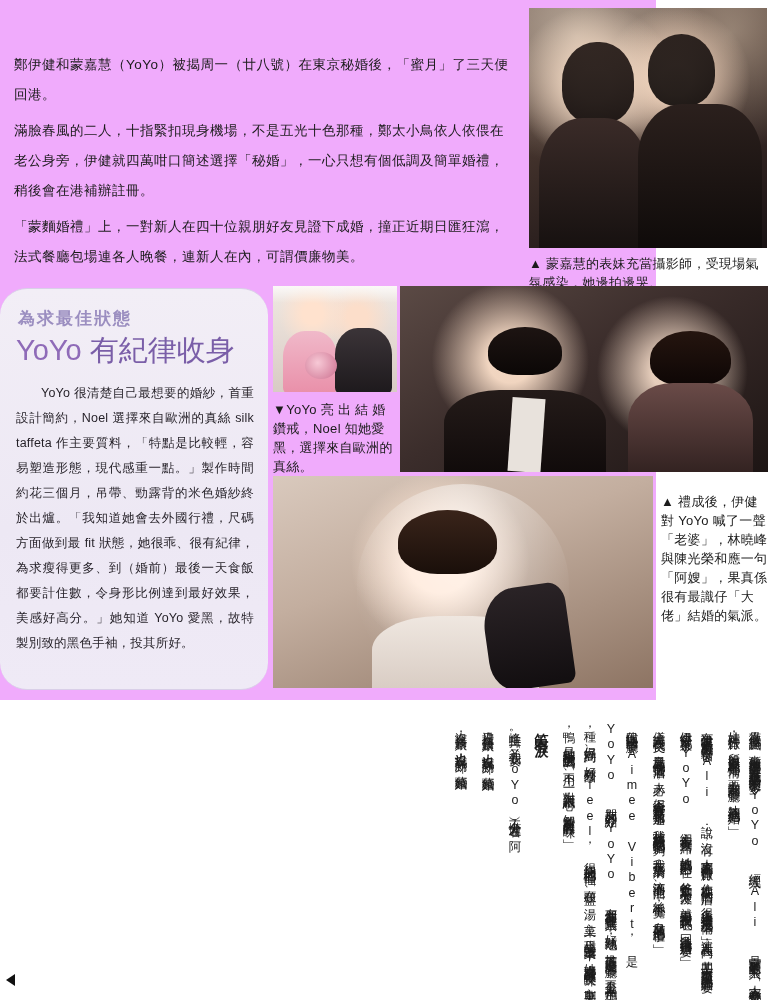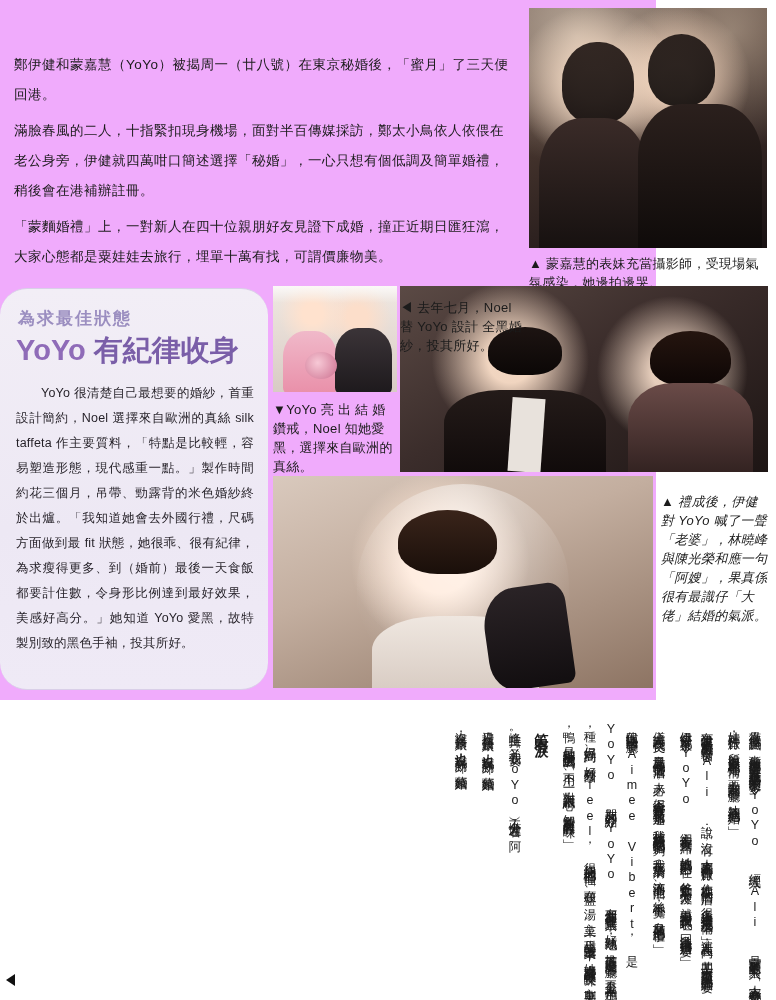--- a/index.html
+++ b/index.html
@@ -198,21 +198,20 @@
   }
   #caption-ring {
     left: 273px;
     top: 400px;
     width: 124px;
   }
   #caption-after-ceremony {
     left: 661px;
     top: 492px;
     width: 108px;
-    font-style: italic;
   }
 
   
   #photo-bride {
     left: 273px;
     top: 476px;
     width: 380px;
     height: 212px;
   }
   #photo-bride .ph-inner {
@@ -265,21 +264,21 @@
     font-size: 17px;
     letter-spacing: 2px;
     color: #9b8ec0;
     font-weight: bold;
   }
   .feature .headline {
     position: absolute;
     left: 16px;
     top: 44px;
     font-size: 29px;
-    font-weight: bold;
+    font-weight: normal;
     color: #7a5ea8;
     letter-spacing: 0px;
     line-height: 34px;
     white-space: nowrap;
   }
   .feature .headline .yo {
     color: #8f6bb8;
   }
   .feature .body {
     position: absolute;
@@ -339,22 +338,22 @@
     border-right: 9px solid #111111;
   }
 </style>
 </head>
 <body>
 
 <div class="page">
 
   <div class="lead">
     <p>鄭伊健和蒙嘉慧（YoYo）被揭周一（廿八號）在東京秘婚後，「蜜月」了三天便回港。</p>
-    <p>滿臉春風的二人，十指緊扣現身機場，面對半百傳媒採訪，鄭太小鳥依人依偎在老公身旁，伊健就四萬咁口簡述選擇「秘婚」，一心只想有個低調及簡單婚禮，稍後會在港補辦註冊。</p>
-    <p>「蒙麵婚禮」上，一對新人在四十位親朋好友見證下成婚，撞正近期日匯狂瀉，大家心態都是粟娃娃去旅行，埋單十萬有找，可謂價廉物美。</p>
+    <p>滿臉春風的二人，十指緊扣現身機場，不是五光十色那種，鄭太小鳥依人依偎在老公身旁，伊健就四萬咁口簡述選擇「秘婚」，一心只想有個低調及簡單婚禮，稍後會在港補辦註冊。</p>
+    <p>「蒙麵婚禮」上，一對新人在四十位親朋好友見證下成婚，撞正近期日匯狂瀉，法式餐廳包場連各人晚餐，連新人在內，可謂價廉物美。</p>
   </div>
 
   <div class="photo" id="photo-couple-airport">
     <div class="ph-inner">
       <div class="hair-a"></div>
       <div class="hair-b"></div>
       <div class="body-a"></div>
       <div class="body-b"></div>
     </div>
   </div>
@@ -380,21 +379,20 @@
   <div class="photo" id="photo-man-suit">
     <div class="ph-inner">
       <div class="hair-m"></div>
       <div class="hair-f"></div>
       <div class="suit"></div>
       <div class="shirt"></div>
       <div class="lady"></div>
     </div>
   </div>
 
-  <div class="caption" id="caption-noel-black">◀ 去年七月，Noel 替 YoYo 設計 全黑婚紗，投其所好。</div>
   <div class="caption" id="caption-ring">▼YoYo 亮 出 結 婚鑽戒，Noel 知她愛黑，選擇來自歐洲的真絲。</div>
 
   <div class="photo" id="photo-bride">
     <div class="ph-inner">
       <div class="veil"></div>
       <div class="hair"></div>
       <div class="dress"></div>
       <div class="glove"></div>
     </div>
   </div>

